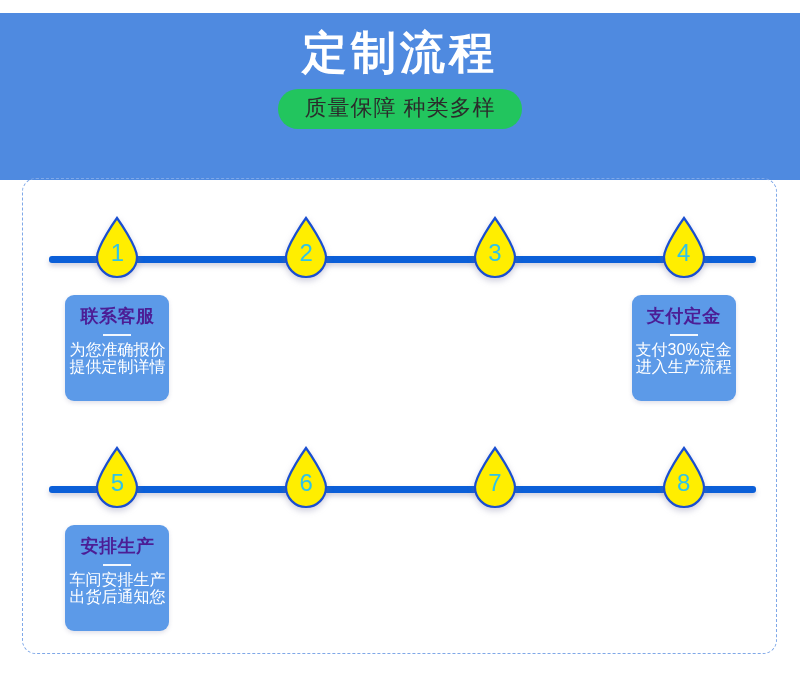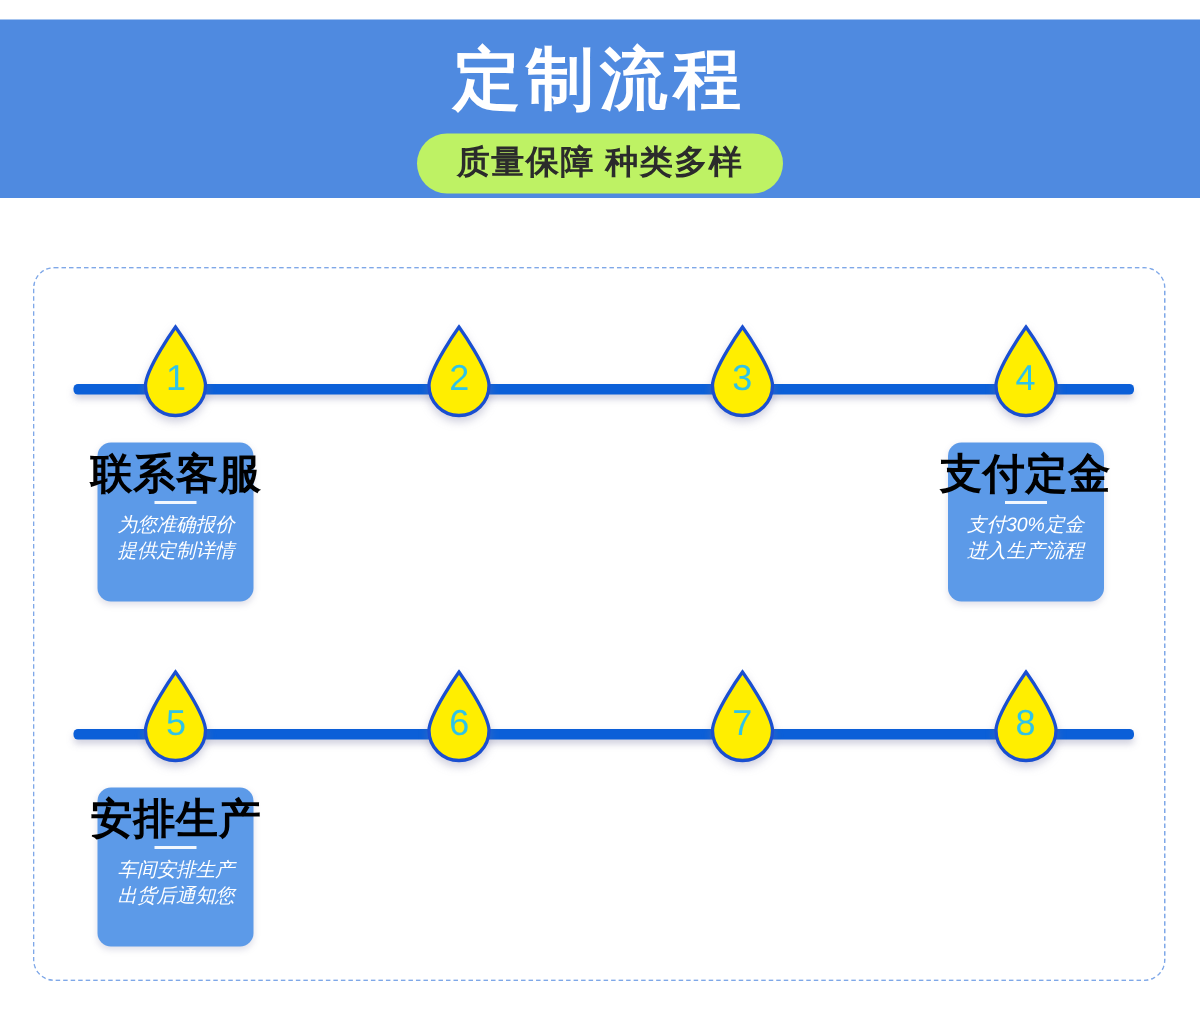--- a/index.html
+++ b/index.html
@@ -14,47 +14,46 @@
     overflow: hidden;
     position: relative;
   }
 
   
   .header-band {
     position: absolute;
     left: 0;
     top: 13px;
     width: 800px;
-    height: 119px;
+    height: 167px;
     background: #4F8AE0;
     display: flex;
     flex-direction: column;
     align-items: center;
     justify-content: flex-start;
   }
   .header-title {
     margin-top: 14px;
     font-size: 45px;
     line-height: 52px;
     font-weight: bold;
     color: #ffffff;
     letter-spacing: 4px;
     white-space: nowrap;
   }
   .header-pill {
     margin-top: 10px;
-    background: #bef264;
+    background: #22c55e;
     border-radius: 20px;
     padding: 6px 26px 8px 26px;
     font-size: 22px;
     line-height: 26px;
     color: #2b2b2b;
     letter-spacing: 1px;
     white-space: nowrap;
-    font-weight: bold;
   }
 
   
   .flow-container {
     position: absolute;
     left: 22px;
     top: 178px;
     width: 755px;
     height: 476px;
     border: 1.5px dashed #7FA8E8;
@@ -137,40 +136,39 @@
     border-radius: 9px;
     box-sizing: border-box;
     display: flex;
     flex-direction: column;
     align-items: center;
     justify-content: flex-start;
     padding-top: 9px;
     box-shadow: 0 2px 4px rgba(120,120,160,0.22);
   }
   .card-title {
-    font-size: 28px;
+    font-size: 18px;
     line-height: 24px;
     font-weight: bold;
-    color: #000000;
+    color: #4c1d95;
     letter-spacing: 0.5px;
     white-space: nowrap;
   }
   .card-divider {
     width: 28px;
     height: 2px;
     background: #ffffff;
     opacity: 0.92;
     margin: 6px 0 5px 0;
   }
   .card-line {
-    font-size: 13px;
+    font-size: 16px;
     line-height: 17px;
     color: #ffffff;
     white-space: nowrap;
-    font-style: italic;
   }
 </style>
 </head>
 <body>
 
 <div class="header-band">
   <div class="header-title">定制流程</div>
   <div class="header-pill">质量保障 种类多样</div>
 </div>
 

